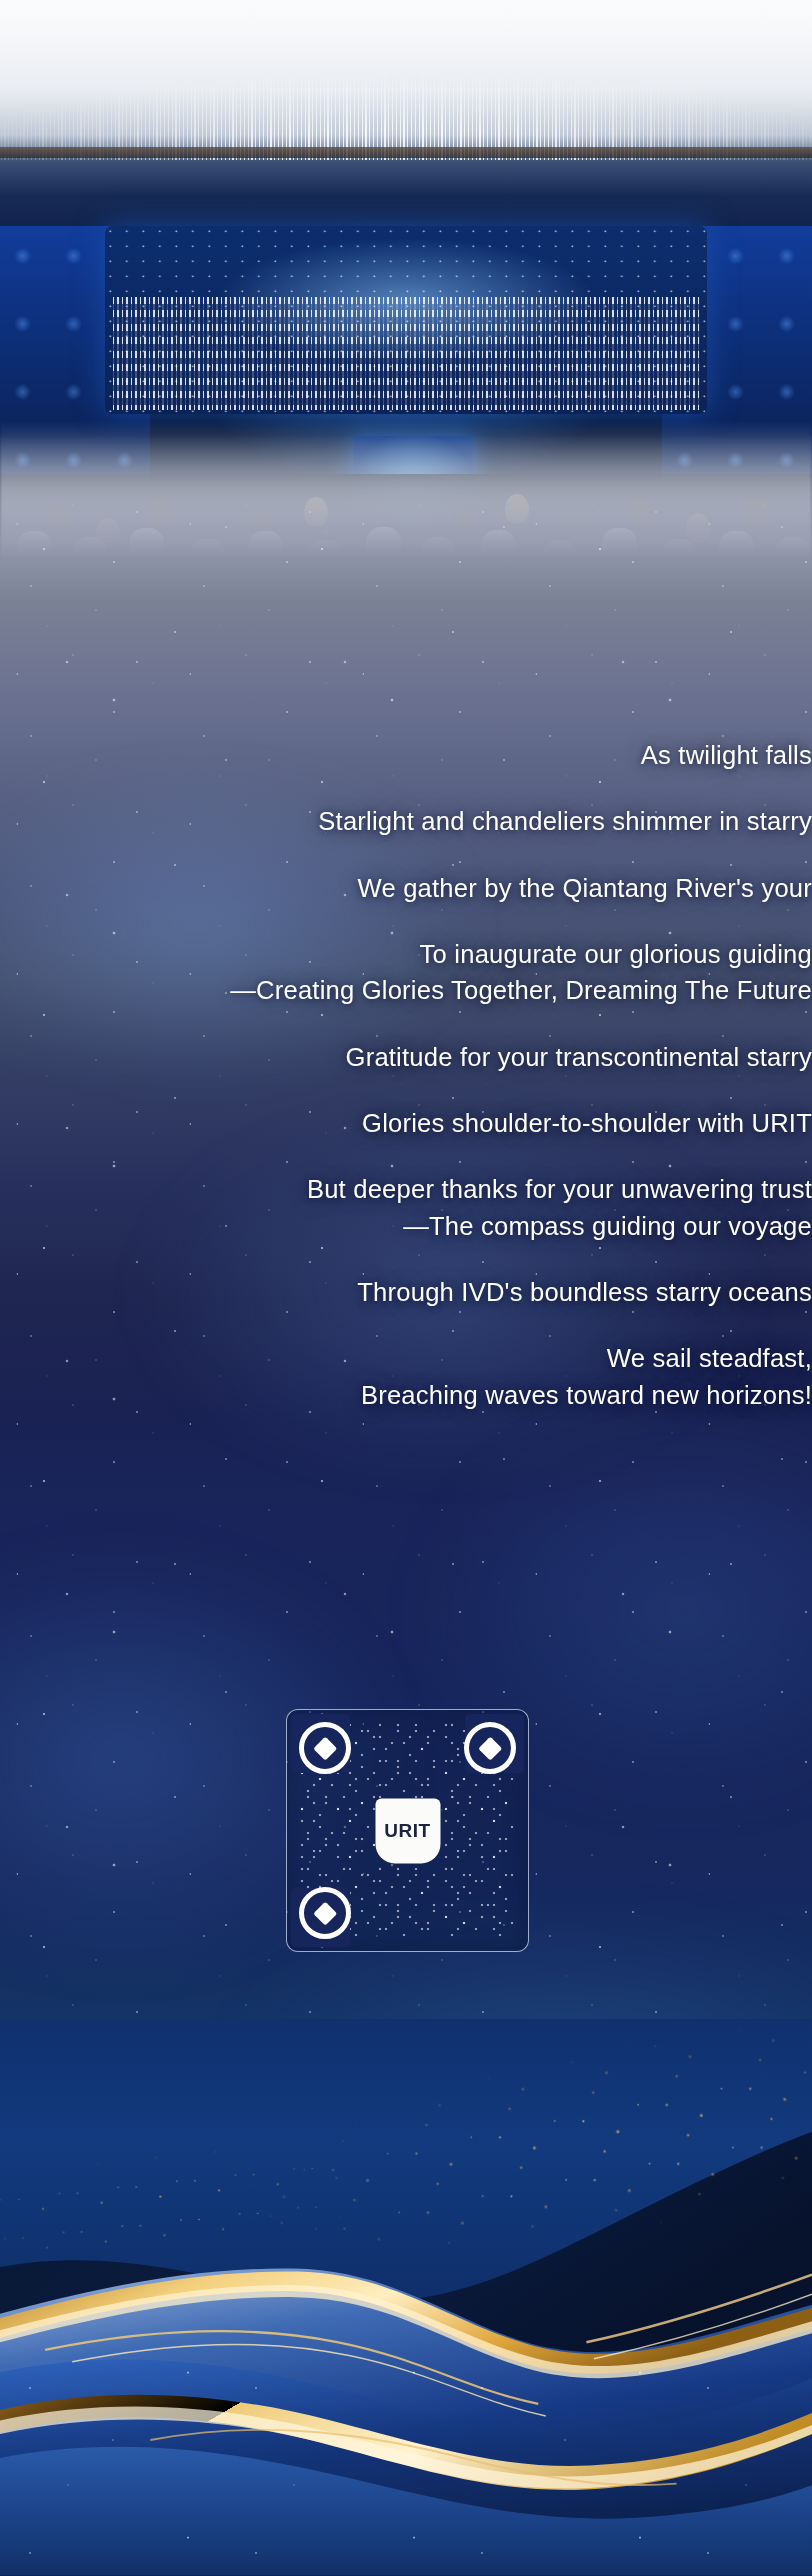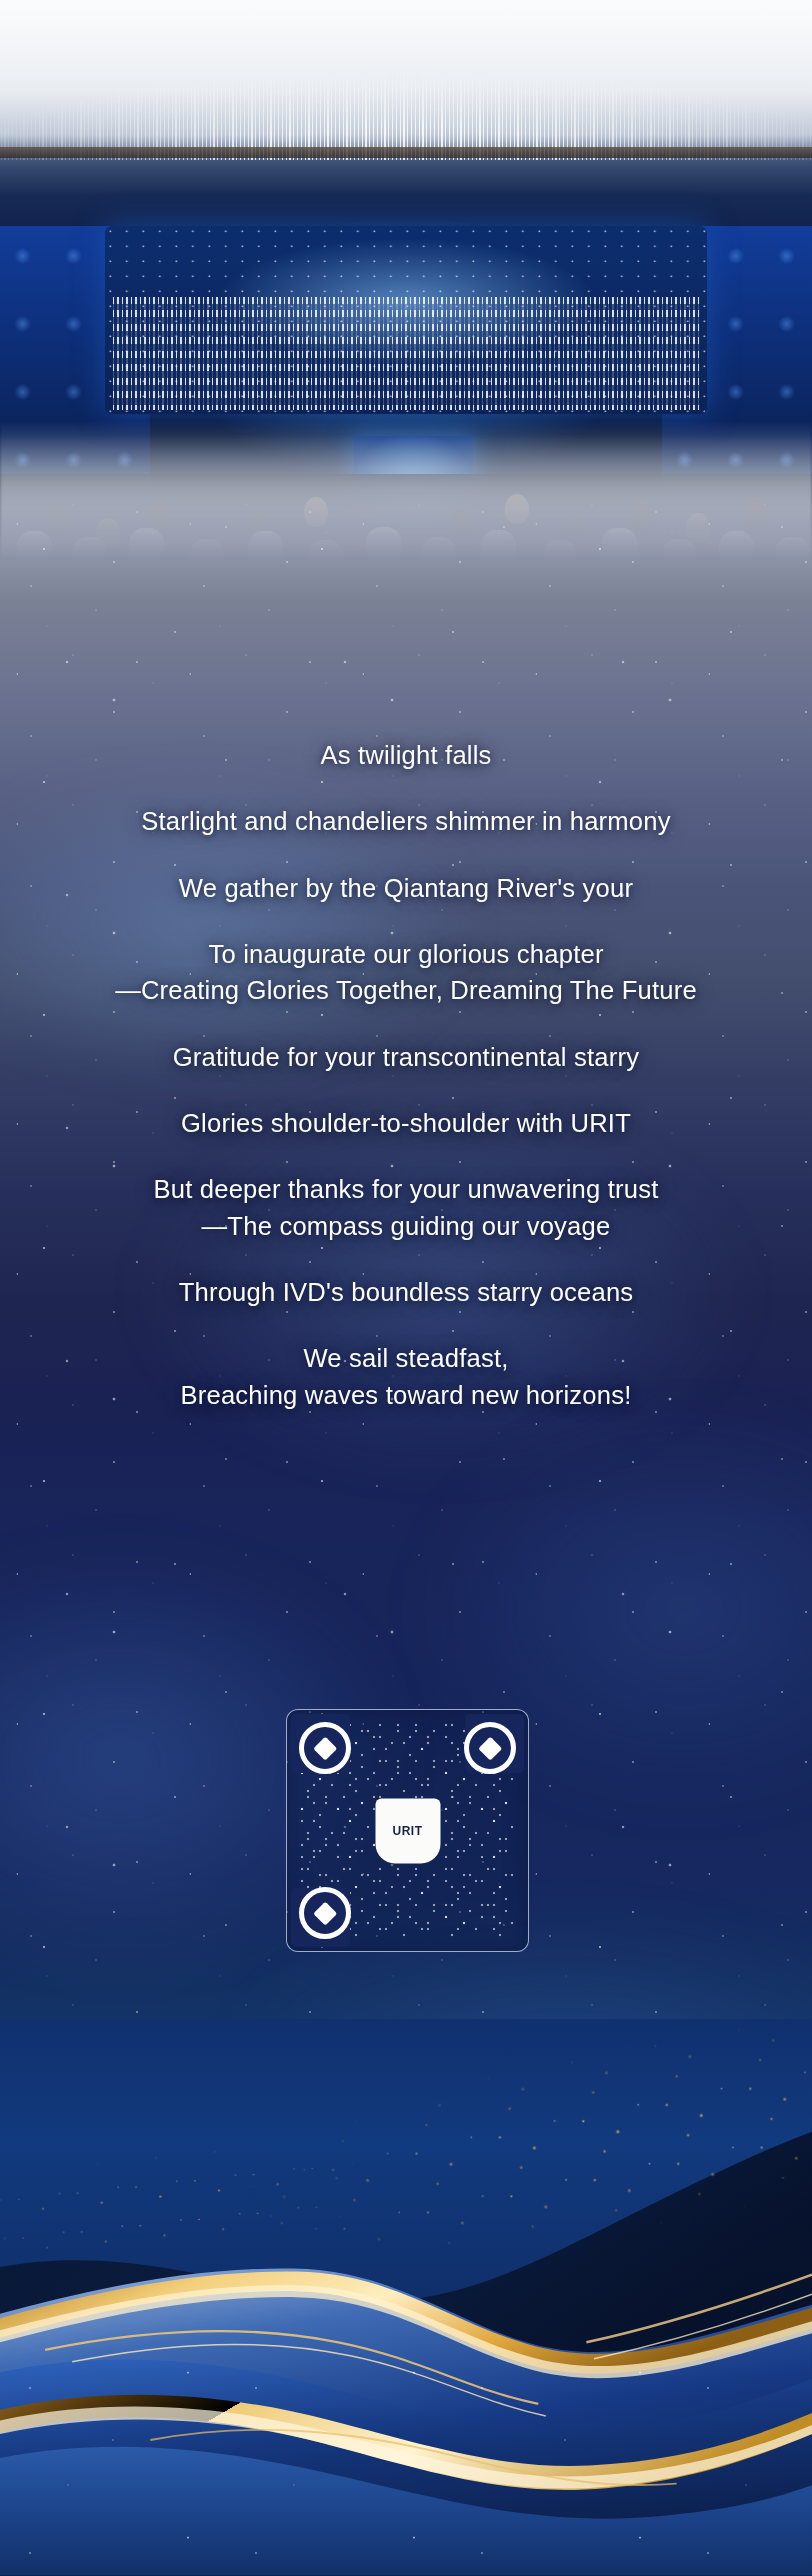--- a/index.html
+++ b/index.html
@@ -271,20 +271,21 @@
     text-align: center;
     color: #ffffff;
     font-size: 25.6px;
     letter-spacing: 0.2px;
     text-shadow: 0 0.8px 7.5px rgba(8,18,46,0.75), 0 0 21px rgba(10,22,56,0.45);
   }
   .stanza {
     margin: 0 0 30px 0;
     line-height: 1.42;
     white-space: pre-line;
+    text-align: right;
   }
   .stanza:last-child { margin-bottom: 4px; }
 
   
   .qr-wrap {
     position: absolute;
     left: 286px;
     top: 1709px;
     width: 241px;
     height: 241px;
@@ -361,21 +362,21 @@
     transform: translate(-50%, -50%);
     width: 65px; height: 65px;
     background: #fbfbfa;
     border-radius: 6px 6px 19.6px 19.6px;
     display: flex;
     align-items: center;
     justify-content: center;
   }
   .qr-logo span {
     color: #1b2340;
-    font-size: 12px;
+    font-size: 19px;
     font-weight: 700;
     letter-spacing: 0.5px;
   }
 
   
   .waves {
     position: absolute;
     left: 0; bottom: 0;
     width: 812px;
     height: 557px;
@@ -489,23 +490,23 @@
       <div class="chair" style="left:662px; top:65px;"></div>
       <div class="chair" style="left:719px; top:57px;"></div>
       <div class="chair" style="left:775px;top:63px;"></div>
     </div>
 
     <div class="mist"></div>
   </div>
 
   <div class="poem">
     <p class="stanza">As twilight falls</p>
-    <p class="stanza">Starlight and chandeliers shimmer in harmony</p>
+    <p class="stanza">Starlight and chandeliers shimmer in starry</p>
     <p class="stanza">We gather by the Qiantang River's your</p>
-    <p class="stanza">To inaugurate our glorious chapter
+    <p class="stanza">To inaugurate our glorious guiding
 —Creating Glories Together, Dreaming The Future</p>
     <p class="stanza">Gratitude for your transcontinental starry</p>
     <p class="stanza">Glories shoulder-to-shoulder with URIT</p>
     <p class="stanza">But deeper thanks for your unwavering trust
 —The compass guiding our voyage</p>
     <p class="stanza">Through IVD's boundless starry oceans</p>
     <p class="stanza">We sail steadfast,
 Breaching waves toward new horizons!</p>
   </div>
 

